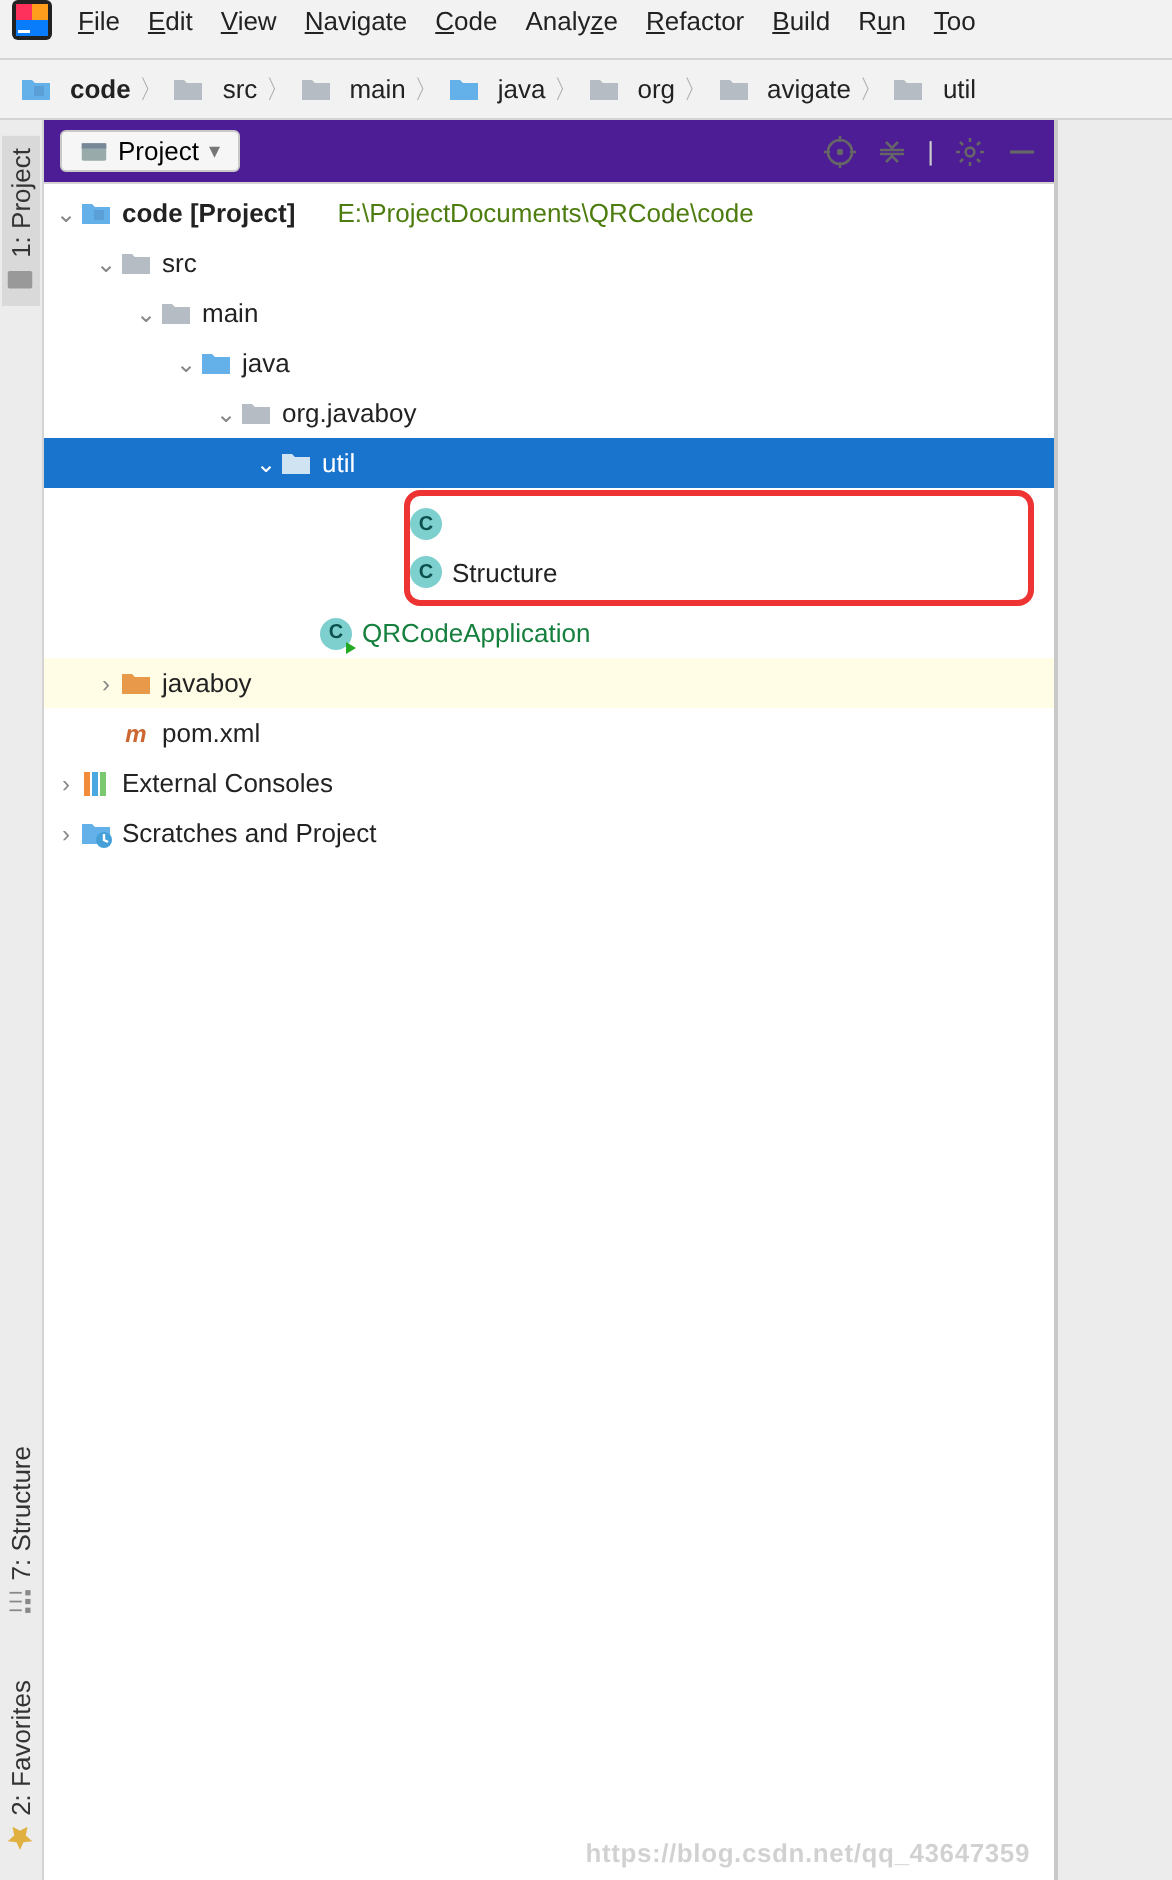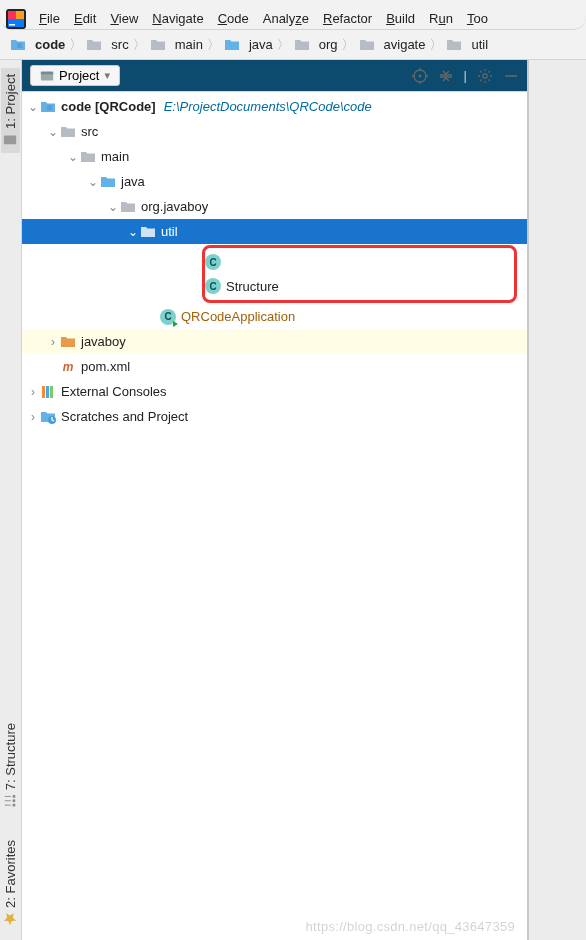--- a/index.html
+++ b/index.html
@@ -1,57 +1,57 @@
 <!DOCTYPE html>
 <html><head>
 <meta charset="utf-8">
 <style>
 * { box-sizing: border-box; margin: 0; padding: 0; font-family: -apple-system, "Segoe UI", Arial, sans-serif; font-size: 13px; }
 body { width: 586px; height: 940px; background: #f2f2f2; display: flex; flex-direction: column; overflow: hidden; }
 
-.menubar { height: 30px; background: #f2f2f2; display: flex; align-items: flex-end; padding: 0 6px; gap: 0; border-bottom: 1px solid #d4d4d4; border-radius: 13px; }
+.menubar { height: 30px; background: #f2f2f2; display: flex; align-items: flex-start; padding: 0 6px; gap: 0; border-bottom: 1px solid #d4d4d4; }
 .app-logo { width: 20px; height: 20px; margin-right: 6px; display: flex; align-items: center; justify-content: center; }
 .menu-item { padding: 3px 7px; color: #222; cursor: default; }
 .menu-item u { text-decoration: underline; }
 
 .breadcrumb { height: 30px; background: #f2f2f2; display: flex; align-items: center; padding: 0 10px; border-bottom: 1px solid #d4d4d4; }
 .bc-seg { display: flex; align-items: center; gap: 4px; color: #222; }
 .bc-sep { color: #aaa; margin: 0 4px; }
 .bc-bold { font-weight: 700; }
 
 .body-area { flex: 1; display: flex; min-height: 0; }
 
 .left-gutter { width: 22px; background: #ececec; border-right: 1px solid #d4d4d4; display: flex; flex-direction: column; justify-content: space-between; align-items: center; padding: 8px 0; }
 .gutter-tab { writing-mode: vertical-rl; transform: rotate(180deg); padding: 6px 2px; color: #333; display: flex; align-items: center; gap: 4px; }
 .gutter-tab.active { background: #d9d9d9; }
 .gutter-spacer { flex: 1; }
 
 .project-panel { flex: 1; display: flex; flex-direction: column; border-right: 1px solid #c9c9c9; background: #fff; min-width: 0; }
-.panel-header { height: 32px; background: #0c4a6e; border-bottom: 1px solid #d4d4d4; display: flex; align-items: center; padding: 0 8px; gap: 6px; }
+.panel-header { height: 32px; background: #4c1d95; border-bottom: 1px solid #d4d4d4; display: flex; align-items: center; padding: 0 8px; gap: 6px; }
 .panel-title-box { display: flex; align-items: center; gap: 5px; border: 1px solid #c9c9c9; padding: 2px 9px; border-radius: 3px; background: #f6f6f6;}
 .panel-actions { margin-left: auto; display: flex; gap: 10px; align-items: center; color: #666; }
 .action-ico { width: 16px; height: 16px; color: #555; cursor: pointer; }
 
 .tree { flex: 1; overflow: auto; background: #fff; padding-top: 2px; position: relative; }
 .node { display: flex; align-items: center; height: 25px; white-space: nowrap; }
 .indent { display: inline-block; }
 .arrow { width: 14px; display: inline-flex; justify-content: center; color: #888; font-size: 12px; }
 .folder-ico, .file-ico { width: 16px; height: 16px; margin-right: 5px; flex-shrink: 0; }
 .label { color: #222; }
-.muted { color: #0369a1; margin-left: 8px; font-style: italic; }
+.muted { color: #4d7c0f; margin-left: 21px; }
 .sel { background: #1974ce; }
 .sel .label, .sel .arrow, .sel .muted { color: #fff; }
 .highlight-row { background: #fffde6; }
-.link-class { color: #a16207; }
+.link-class { color: #15803d; }
 
 .red-box { border: 3px solid #e33; border-radius: 8px; margin: 1px 10px 1px 180px; padding: 2px 0; }
 
 .right-strip { width: 58px; background: #ececec; border-left: 1px solid #c9c9c9; }
 
-.watermark { position: absolute; right: 12px; bottom: 6px; color: rgba(0,0,0,0.18); font-size: 13px; pointer-events: none; letter-spacing: .3px;}
+.watermark { position: absolute; right: 12px; bottom: 6px; color: rgba(0,0,0,0.18); font-size: 13px; pointer-events: none; letter-spacing: .3px; font-weight: bold;}
 
 .folder-blue { fill: #63b1e8; }
 .folder-grey { fill: #b6bcc4; }
 .folder-orange { fill: #e89a4a; }
 .class-c { width: 16px; height: 16px; border-radius: 50%; background: #7ed0cf; color: #0b524f; display: inline-flex; align-items: center; justify-content: center; font-size: 10px; font-weight: 700; margin-right: 5px; flex-shrink:0;}
 .lib-ico { width:16px;height:16px;display:inline-flex;align-items:center;justify-content:center;margin-right:5px;flex-shrink:0;}
 .maven-ico { width:16px;height:16px;display:inline-flex;align-items:center;justify-content:center;margin-right:5px;flex-shrink:0;color:#c63;font-weight:900;font-style:italic;font-size:12px;}
 .scratch-ico{width:16px;height:16px;margin-right:5px;flex-shrink:0;}
 </style>
 </head>
@@ -193,21 +193,21 @@
 
     <div class="tree">
 
       <div class="node">
         <span class="indent" style="width:4px"></span>
         <span class="arrow">⌄</span>
         <svg class="folder-ico" viewBox="0 0 16 16">
             <path class="folder-blue" d="M1 3h5l1.5 1.5H15V13H1z"></path>
             <rect x="7" y="6" width="5" height="5" fill="#5aa0d6"></rect>
           </svg>
-        <span class="label"><b>code</b> <b>[QRCode]</b></span>
+        <span class="label"><b>code</b> <b>[Project]</b></span>
         <span class="muted">E:\ProjectDocuments\QRCode\code</span>
       </div>
 
       <div class="node">
         <span class="indent" style="width:24px"></span>
         <span class="arrow">⌄</span>
         <svg class="folder-ico" viewBox="0 0 16 16">
             <path class="folder-grey" d="M1 3h5l1.5 1.5H15V13H1z"></path>
           </svg>
         <span class="label">src</span>

